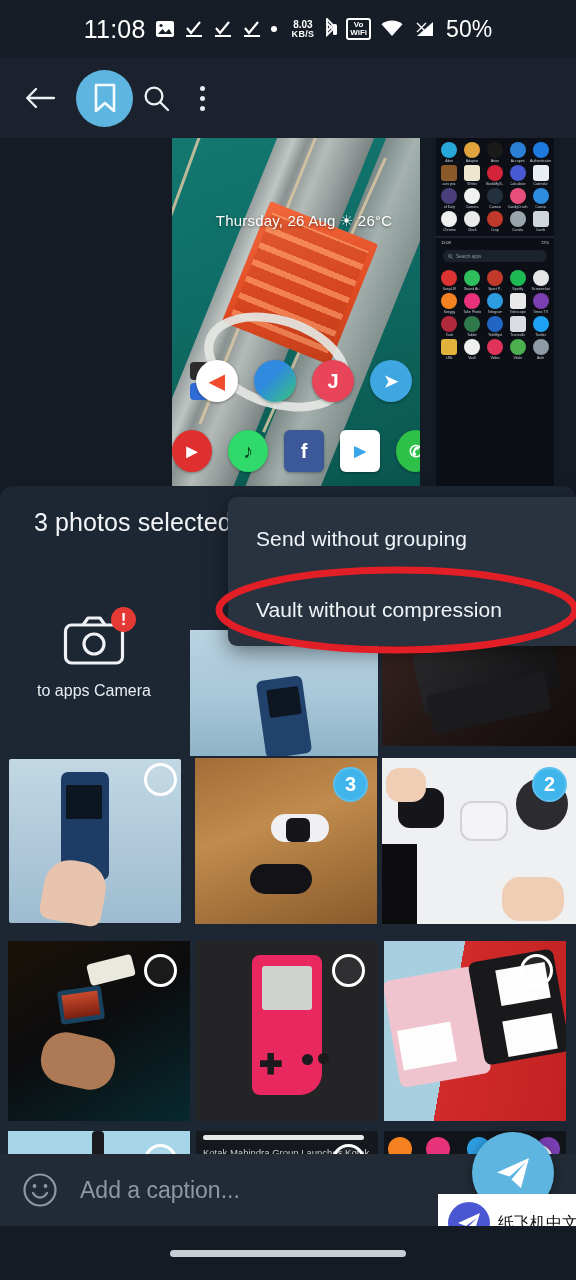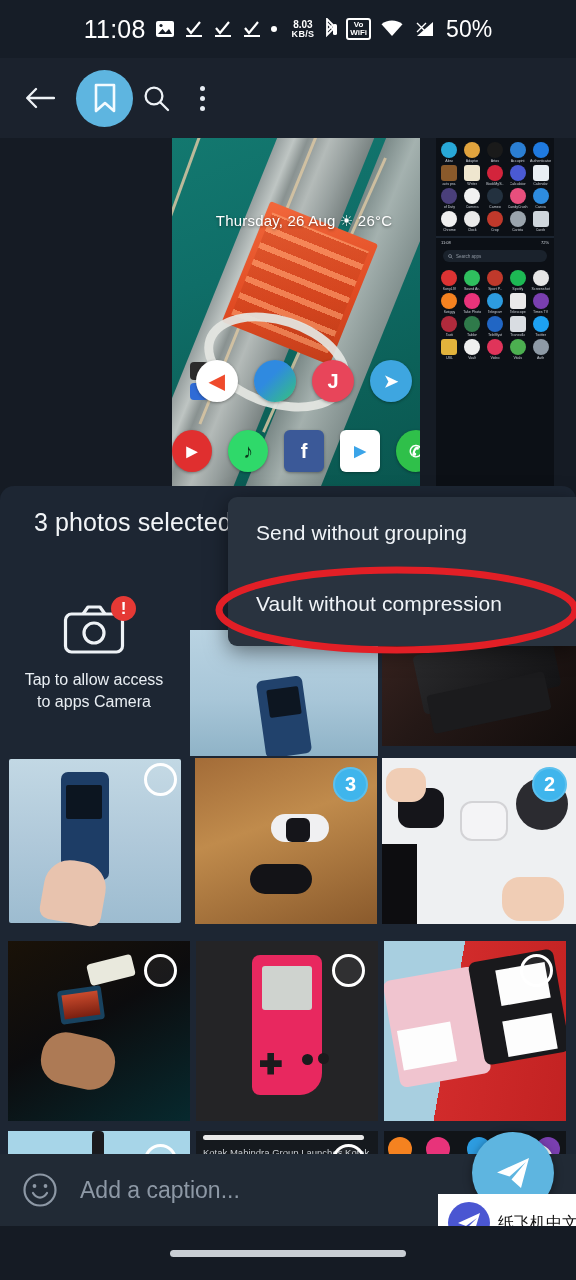--- a/index.html
+++ b/index.html
@@ -147,20 +147,21 @@
     border: 2px solid rgba(255,255,255,.15);
   }
   .cell.selected { padding: 9px; background:#1d2633; }
   .cell.selected .ph { border-radius:2px; }
 
   
   .popup {
     position:absolute; left: 228px; top: 497px; width: 348px; height: 149px;
     background: #29333f; border-radius: 9px 0 0 9px;
     box-shadow: 0 5px 22px rgba(0,0,0,.5);
+    padding-top: 6px;
   }
   .popup-item {
     height: 71px; display:flex; align-items:center; padding-left: 28px;
     color:#f0f4f8; font-size: 21px; cursor:pointer; letter-spacing:.1px;
   }
 
   
   .annot { position:absolute; left: 214px; top: 566px; width: 366px; height: 88px; pointer-events:none; }
 
   
@@ -515,21 +516,20 @@
     <div class="cam-tile">
       <div class="cam-wrap">
         <svg width="62" height="50" viewBox="0 0 62 50">
           <rect x="2.5" y="9" width="57" height="38" rx="6" fill="none" stroke="#eef2f6" stroke-width="3.2"></rect>
           <path d="M20 9l5-7h12l5 7" fill="none" stroke="#eef2f6" stroke-width="3.2" stroke-linejoin="round"></path>
           <circle cx="31" cy="28" r="10" fill="none" stroke="#eef2f6" stroke-width="3.2"></circle>
         </svg>
         <span class="cam-badge">!</span>
       </div>
       <div class="cam-text">
-        <div>Tap to allow access</div>
         <div>to apps Camera</div>
       </div>
     </div>
 
     <div class="grid">
 
       <div class="cell" style="left:190px;top:144px;width:188px;height:126px">
         <div class="ph" style="background:linear-gradient(180deg,#b9d3e2 0%,#a8c6d8 55%,#8fb3c7 100%);position:relative">
           <div style="position:absolute;left:50%;top:38%;transform:translateX(-50%) rotate(-8deg);width:46px;height:78px;background:#21426c;border-radius:6px"></div>
           <div style="position:absolute;left:50%;top:46%;transform:translateX(-50%) rotate(-8deg);width:32px;height:28px;background:#0d1621;border-radius:2px"></div>

